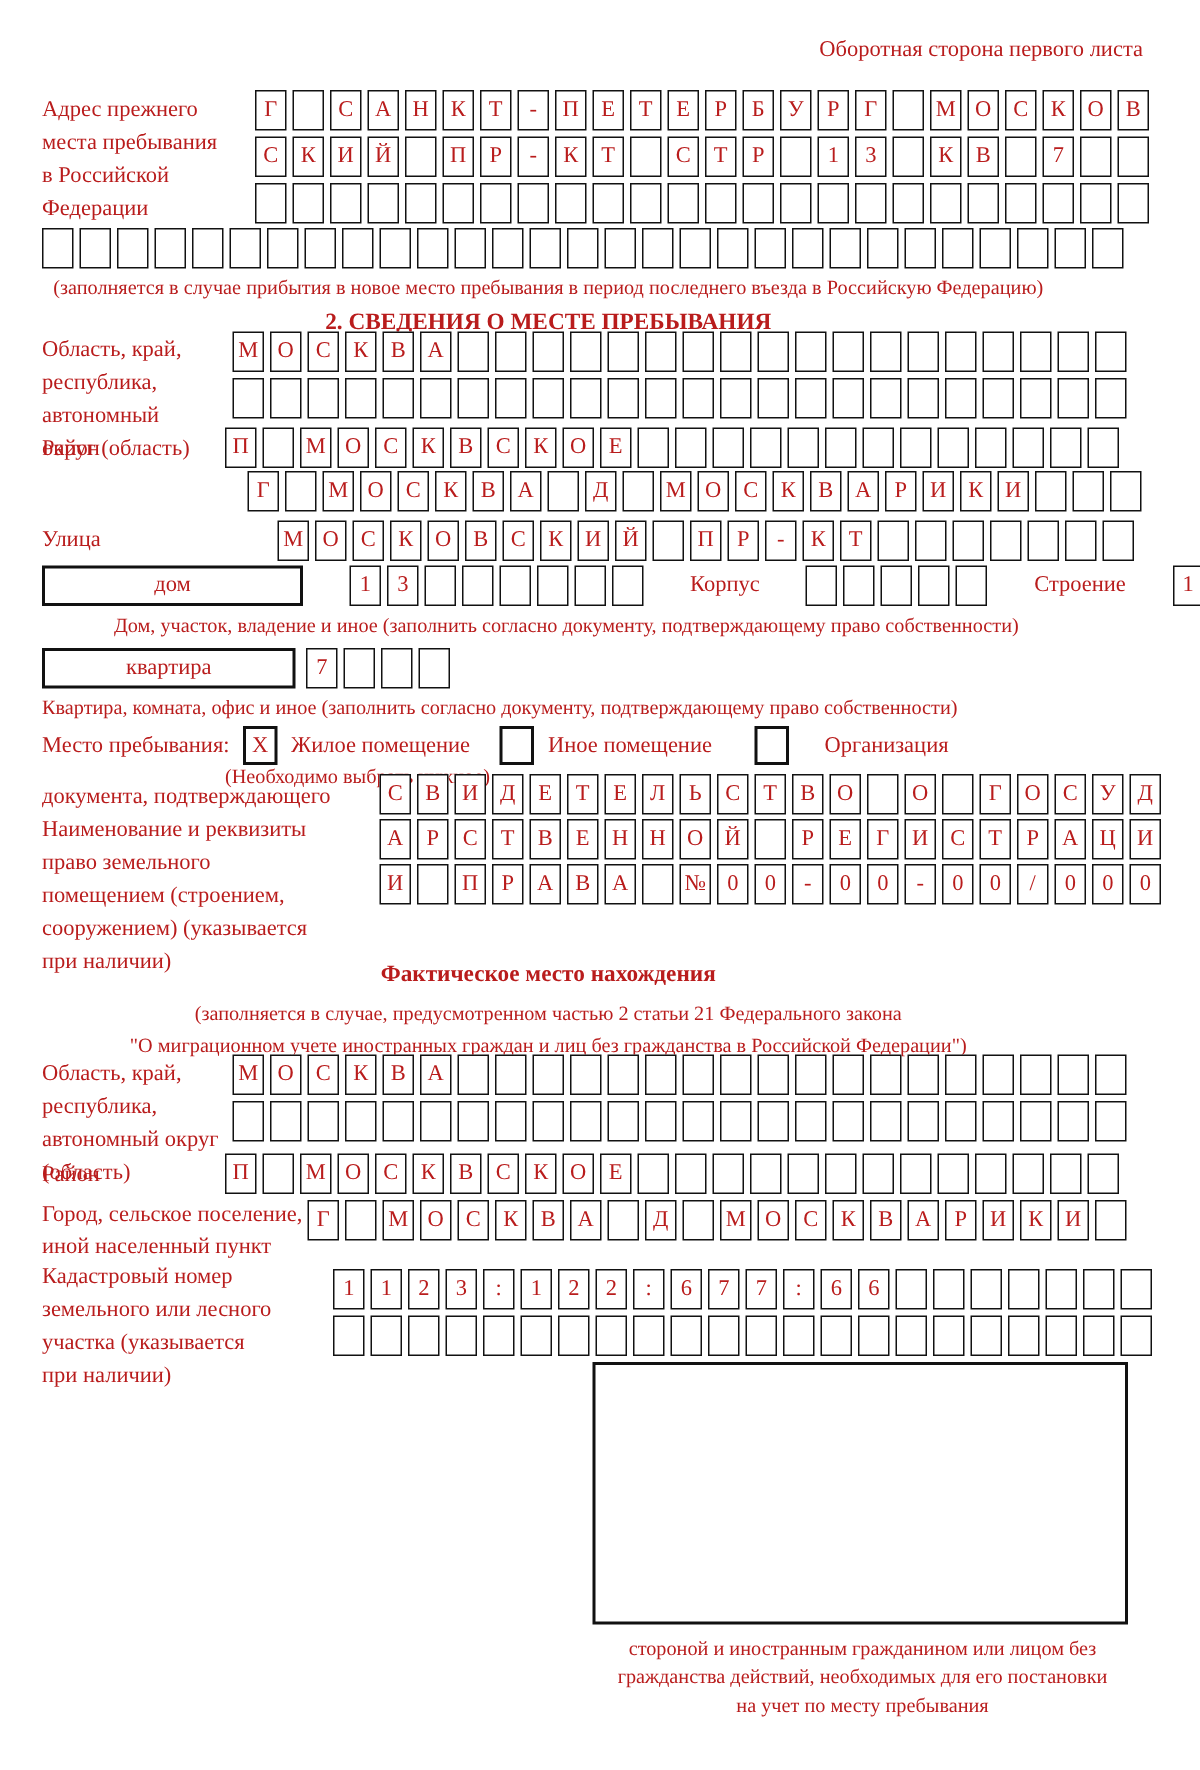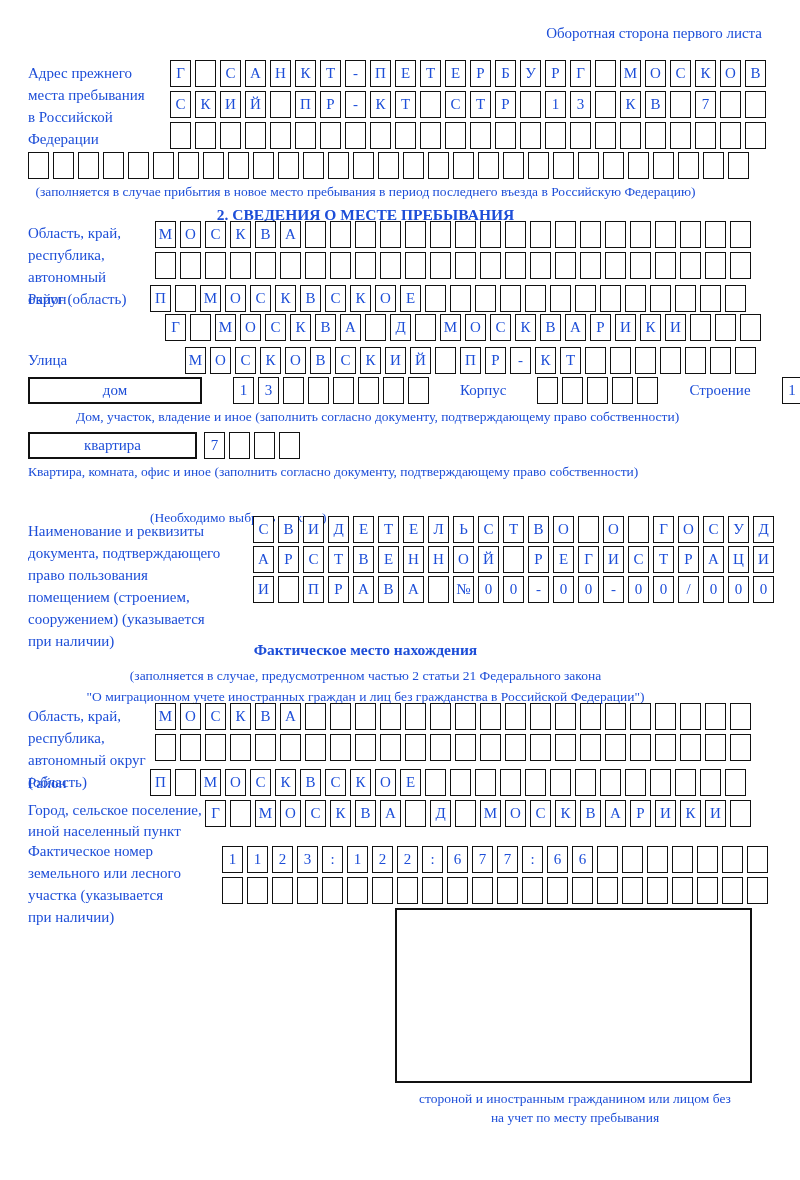--- a/index.html
+++ b/index.html
@@ -1,18 +1,18 @@
 <!DOCTYPE html>
 <html><head>
 <meta charset="utf-8">
 <style>
   html,body{margin:0;padding:0;background:#fff;}
   .page{
     position:relative; width:800px; height:1180px; background:#ffffff;
-    font-family:"Liberation Serif", "DejaVu Serif", serif; color:#1d4ed8;
+    font-family:"Liberation Serif", "DejaVu Serif", serif; color:#b91c1c;
     overflow:hidden;
   }
   .abs{position:absolute;}
   .lbl{font-size:15px; line-height:22px; white-space:nowrap;}
   .small{font-size:13.5px; white-space:nowrap;}
   .center{text-align:center; width:731px; left:0;}
   .bold{font-weight:bold;}
   
   .brow{display:flex; gap:4px; margin-bottom:4px;}
   .cell{
@@ -384,26 +384,35 @@
     <div class="bigbox">квартира</div>
     <div class="brow">
         <div class="cell">7</div>
         <div class="cell"></div>
         <div class="cell"></div>
         <div class="cell"></div>
       </div>
   </div>
   <div class="abs small" id="apt-note">Квартира, комната, офис и иное (заполнить согласно документу, подтверждающему право собственности)</div>
 
+  <div class="abs inline-flex" id="stay-row">
+    <div class="stlabel">Место пребывания:</div>
+    <div class="cb" style="margin-left:0">X</div>
+    <div class="optlabel">Жилое помещение</div>
+    <div class="cb"></div>
+    <div class="optlabel">Иное помещение</div>
+    <div class="cb" style="margin-left:14px"></div>
+    <div class="optlabel" style="margin-left:24px">Организация</div>
+  </div>
   <div class="abs small" id="stay-note">(Необходимо выбрать нужное)</div>
 
   <div class="abs lbl" id="doc-label">
+      <div class="line">документа, подтверждающего</div>
       <div class="line">Наименование и реквизиты</div>
-      <div class="line">документа, подтверждающего</div>
-      <div class="line">право пользования</div>
+      <div class="line">право земельного</div>
       <div class="line">помещением (строением,</div>
       <div class="line">сооружением) (указывается</div>
       <div class="line">при наличии)</div>
     </div>
   <div class="abs" id="doc-rows">
     <div class="brow">
         <div class="cell">С</div>
         <div class="cell">В</div>
         <div class="cell">И</div>
         <div class="cell">Д</div>
@@ -591,21 +600,21 @@
       <div class="cell">В</div>
       <div class="cell">А</div>
       <div class="cell">Р</div>
       <div class="cell">И</div>
       <div class="cell">К</div>
       <div class="cell">И</div>
       <div class="cell"></div>
     </div>
 
   <div class="abs lbl" id="cad-label">
-      <div class="line">Фактическое номер</div>
+      <div class="line">Кадастровый номер</div>
       <div class="line">земельного или лесного</div>
       <div class="line">участка (указывается</div>
       <div class="line">при наличии)</div>
     </div>
   <div class="abs" id="cad-rows">
     <div class="brow" style="margin-bottom:4px">
         <div class="cell">1</div>
         <div class="cell">1</div>
         <div class="cell">2</div>
         <div class="cell">3</div>
@@ -650,16 +659,17 @@
         <div class="cell"></div>
         <div class="cell"></div>
         <div class="cell"></div>
         <div class="cell"></div>
       </div>
   </div>
 
   <div class="abs" id="stamp-box"></div>
   <div class="abs" id="stamp-note">
       <div class="line">стороной и иностранным гражданином или лицом без</div>
+      <div class="line">гражданства действий, необходимых для его постановки</div>
       <div class="line">на учет по месту пребывания</div>
     </div>
 
 </div>
 
 </body></html>

